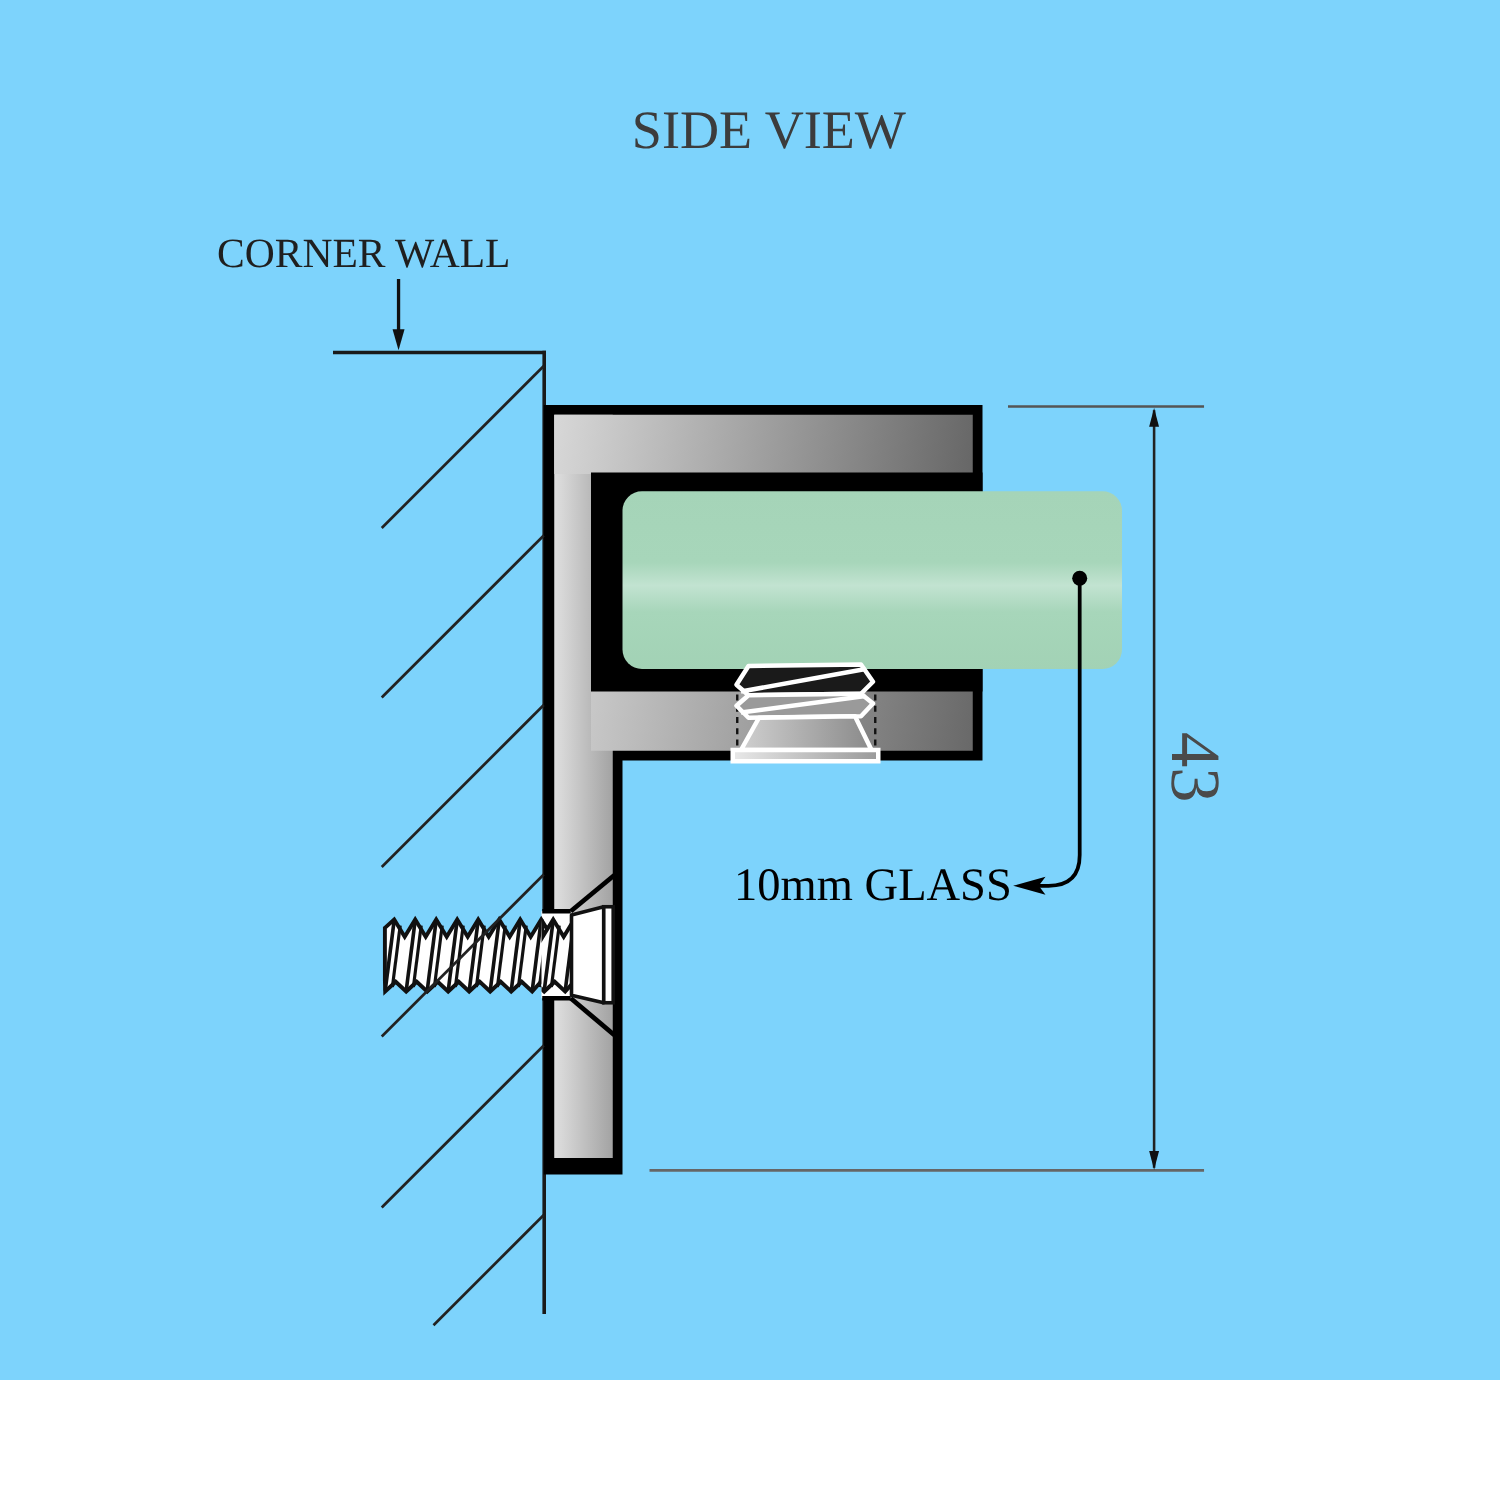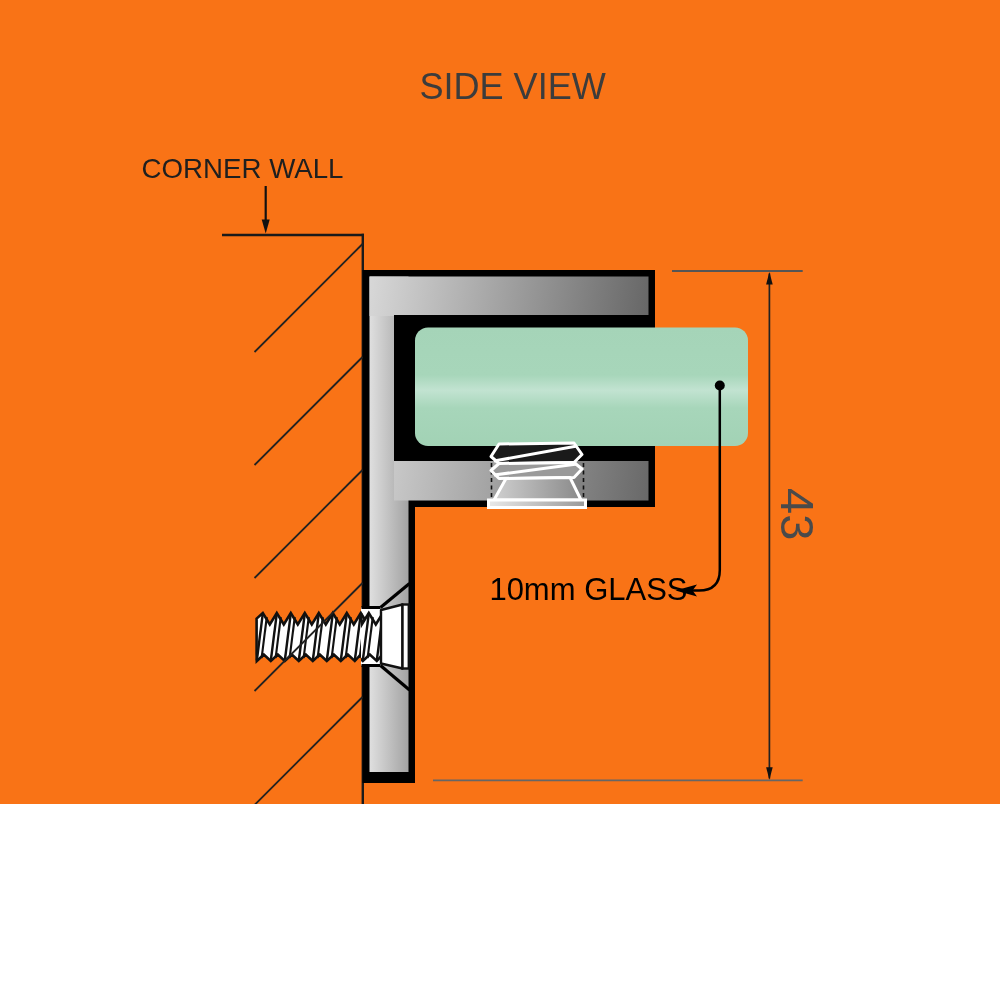--- a/index.html
+++ b/index.html
@@ -1,17 +1,17 @@
 <!DOCTYPE html>
 <html><head>
 <meta charset="utf-8">
 <style>
   html,body { margin:0; padding:0; background:#ffffff; }
-  .stage { position:relative; width:1000px; height:804px; background:#f97316;
-           font-family:Liberation Sans, sans-serif; }
+  .stage { position:relative; width:1000px; height:920px; background:#7dd3fc;
+           font-family:Liberation Serif, serif; }
   svg { position:absolute; left:0; top:0; }
 </style>
 </head>
 <body>
 <div class="stage">
 <svg width="1000" height="1000" viewBox="0 0 1000 1000">
   <defs>
     <linearGradient id="gTop" x1="369" y1="276" x2="650" y2="316" gradientUnits="userSpaceOnUse">
       <stop offset="0" stop-color="#d8d8d8"></stop>
           <stop offset="1" stop-color="#666666"></stop>

